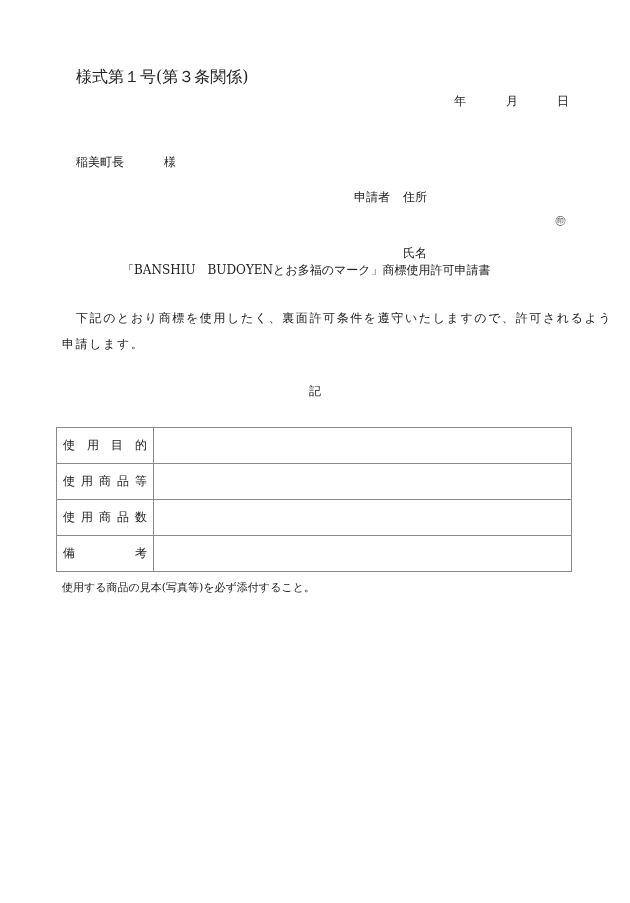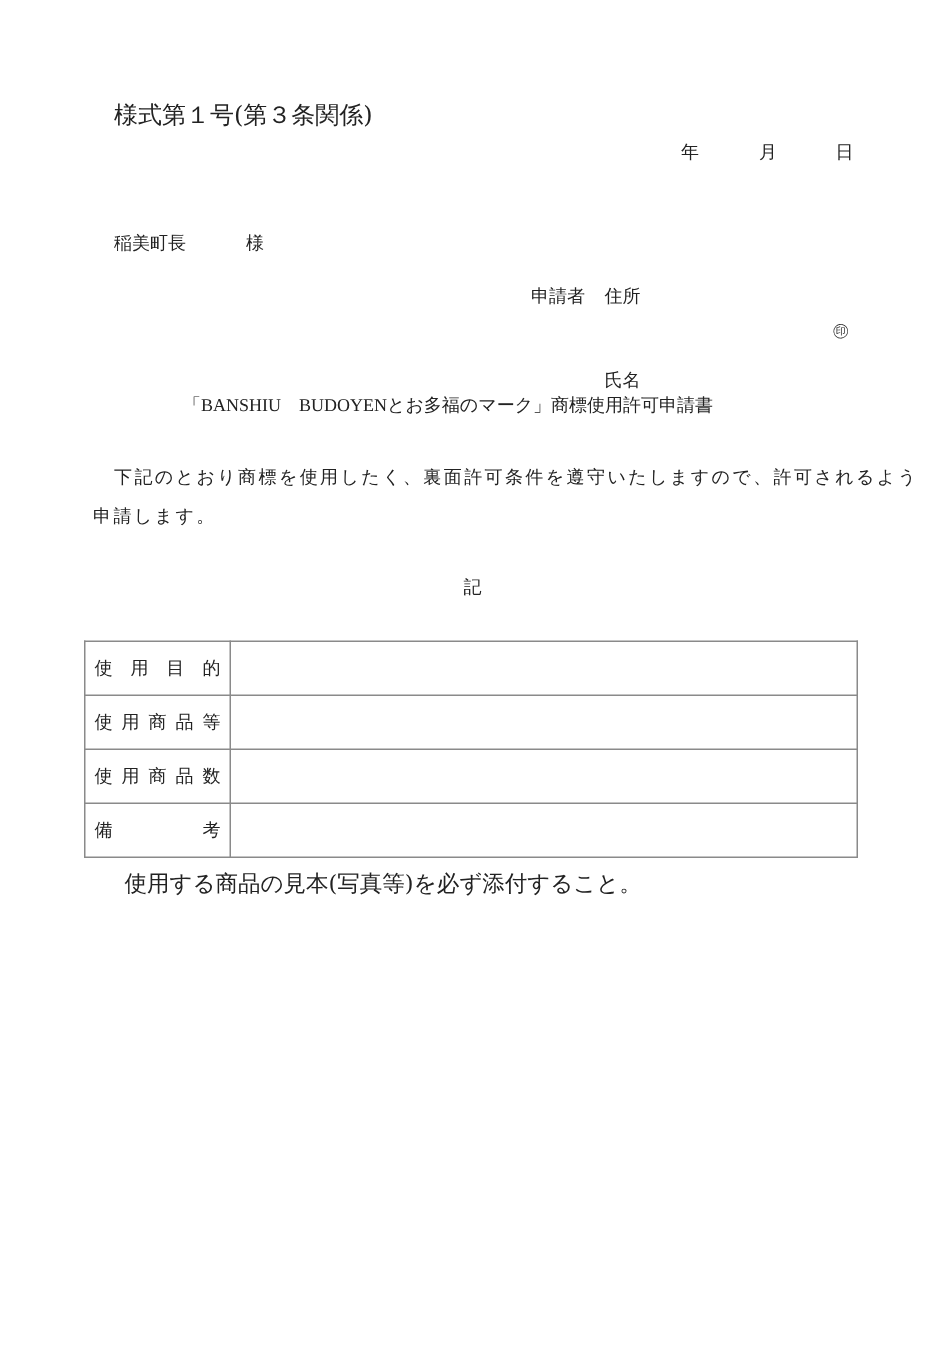--- a/index.html
+++ b/index.html
@@ -7,30 +7,30 @@
          font-family:"DejaVu Serif","Liberation Serif",serif; color:#222; font-size:12px; }
   .abs { position:absolute; white-space:nowrap; }
   .form-no { left:76px; top:67px; font-size:16px; }
   .date { top:93px; font-size:12px; }
   .addressee { left:76px; top:154px; }
   .addressee .sama { position:absolute; left:88px; top:0; }
   .applicant-label { left:354px; top:189px; }
   .addr-label { left:403px; top:189px; }
   .name-label { left:403px; top:213px;margin-top:32px; }
   .seal { left:555px; top:213px; font-size:11px; }
-  .title { left:122px; top:262px; font-size:12px;font-family:Liberation Serif, serif; }
+  .title { left:122px; top:262px; font-size:12px; }
   .body1 { left:76px; top:310px; letter-spacing:1.6px; }
   .body2 { left:62px; top:336px; letter-spacing:1.6px; }
   .ki { left:309px; top:383px; }
   table.form-table { position:absolute; left:56px; top:427px; width:516px;
        border-collapse:collapse; }
   table.form-table td { border:1.5px solid #8a8a8a; height:35px; padding:0; }
   td.lbl { width:84px; padding:0 6px !important; }
   .lbl-inner { display:flex; justify-content:space-between; font-size:12px; }
-  .note { left:62px; top:580px; font-size:15px;margin-left:21px; }
+  .note { left:62px; top:580px; font-size:11px; }
 </style>
 </head>
 <body>
 
 <div class="abs form-no">様式第１号(第３条関係)</div>
 
 <div class="abs date" style="left:454px">年</div>
 <div class="abs date" style="left:506px">月</div>
 <div class="abs date" style="left:557px">日</div>
 

